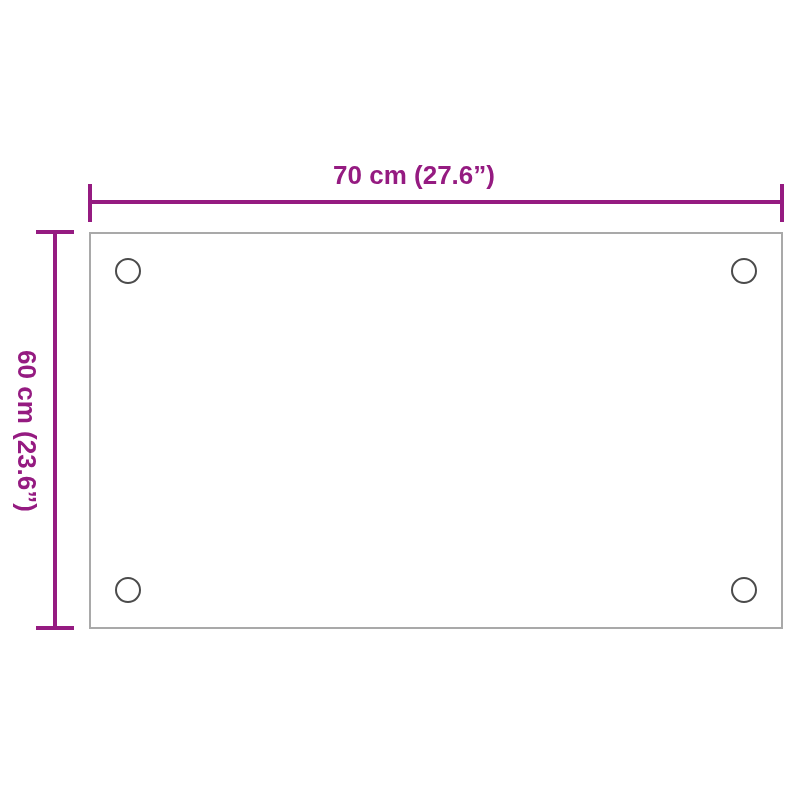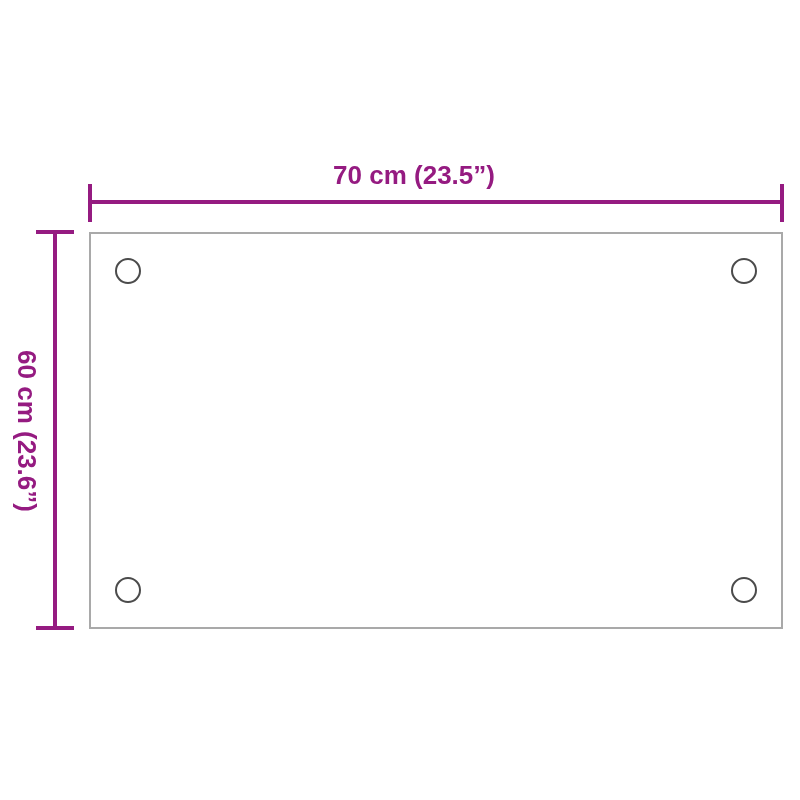--- a/index.html
+++ b/index.html
@@ -74,21 +74,21 @@
     height: 34px;
     transform: rotate(90deg);
     transform-origin: center center;
   }
 </style>
 </head>
 <body>
 
 <div class="canvas">
 
-  <div class="dim-label dim-label-top">70 cm (23.5”)</div>
+  <div class="dim-label dim-label-top">70 cm (27.6”)</div>
   <div class="dim dim-line-top"></div>
   <div class="dim tick-top-left"></div>
   <div class="dim tick-top-right"></div>
 
   <div class="dim-label dim-label-left">60 cm (23.6”)</div>
   <div class="dim dim-line-left"></div>
   <div class="dim tick-left-top"></div>
   <div class="dim tick-left-bottom"></div>
 
   <div class="panel">

